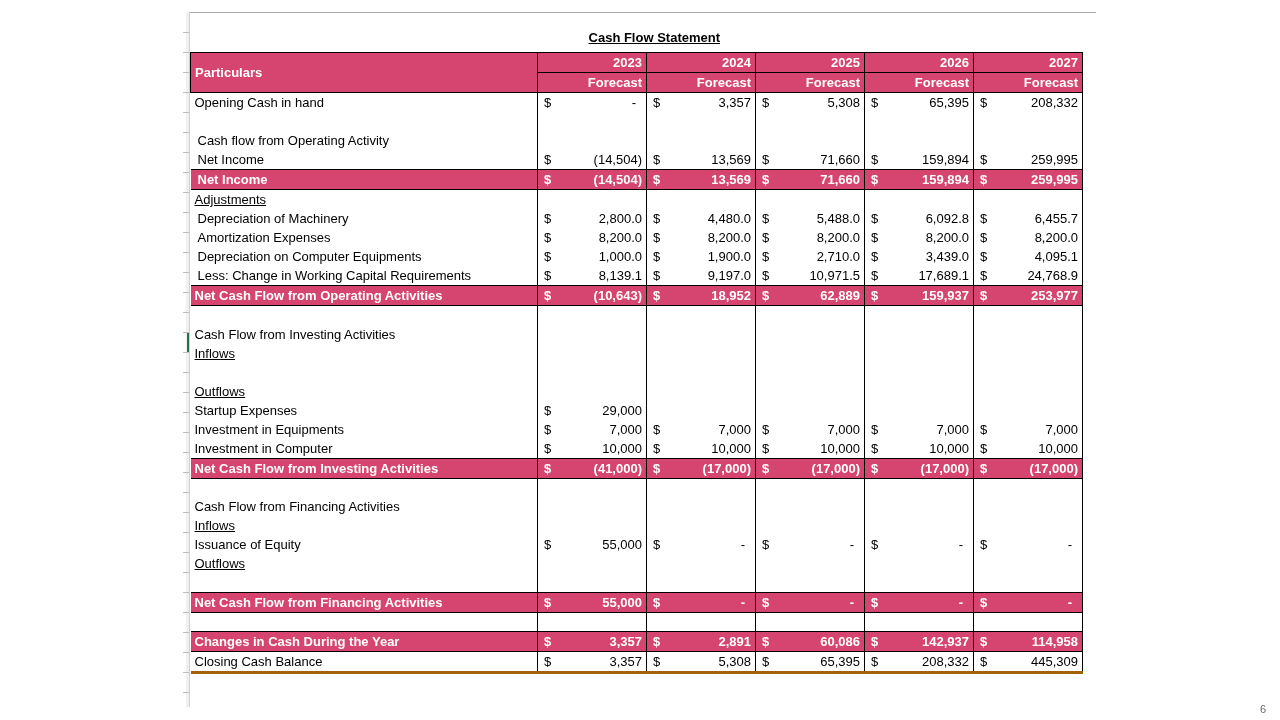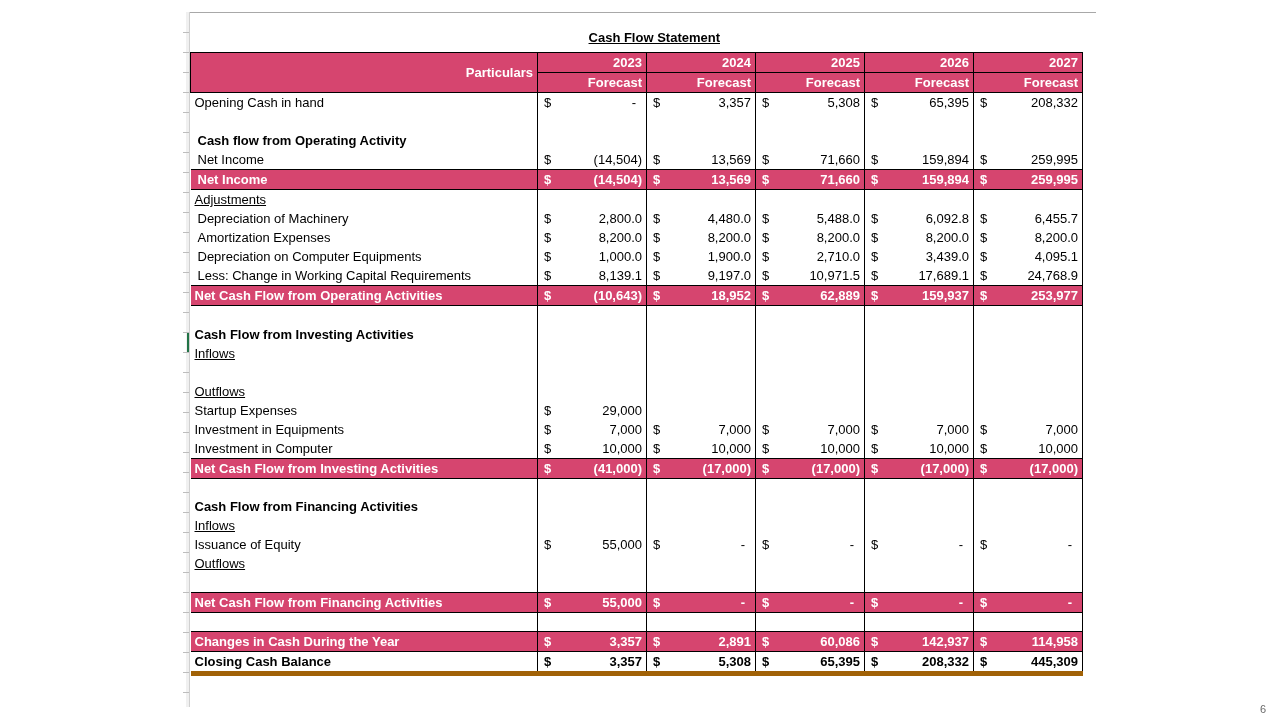--- a/index.html
+++ b/index.html
@@ -19,34 +19,34 @@
 
   table.cf {
     position:absolute; left:190px; top:52px; border-collapse:collapse;
     font-size:13px; table-layout:fixed;
   }
   table.cf td { height:19px; padding:0 4px; white-space:nowrap; line-height:19px; box-sizing:border-box; }
   col.c-label { width:347px; }
   col.c-year { width:109px; }
 
   .hdr { background:#d6456f; color:#fff; font-weight:bold; }
-  .hdr-lbl { text-align:right; border:1px solid #000; }
+  .hdr-lbl { text-align:left; border:1px solid #000; }
   .hdr-year { text-align:right; border-left:1px solid #000; border-right:1px solid #000; border-top:1px solid #000; border-bottom:1px solid #000; }
 
   .pink td { background:#d6456f; color:#fff; font-weight:bold; }
   .pink td { border-top:1px solid #000; border-bottom:1px solid #000; }
-  .bold { font-weight:bold; }
+  .bold { font-weight:normal; }
   .u { text-decoration:underline;margin-left:36px; }
   .indent { padding-left:7px !important; }
 
   td.val { border-left:1px solid #000; border-right:1px solid #000; }
   .cell { display:flex; justify-content:space-between; }
   .cell .d { padding-left:2px; }
   .cell .n { text-align:right; }
-  .last td { border-bottom:5px solid #a16207;margin-left:33px; }
+  .last td { border-bottom:3px solid #a16207;margin-left:33px; }
   .dash-center .n { padding-right:6px; }
 
   .pagenum { position:absolute; left:1260px; top:703px; font-size:11px; color:#6a6a6a; }
 </style>
 </head>
 <body>
 
 <div class="topline"></div>
 <div class="leftgutter"></div>
 <div class="sel-marker"></div>

